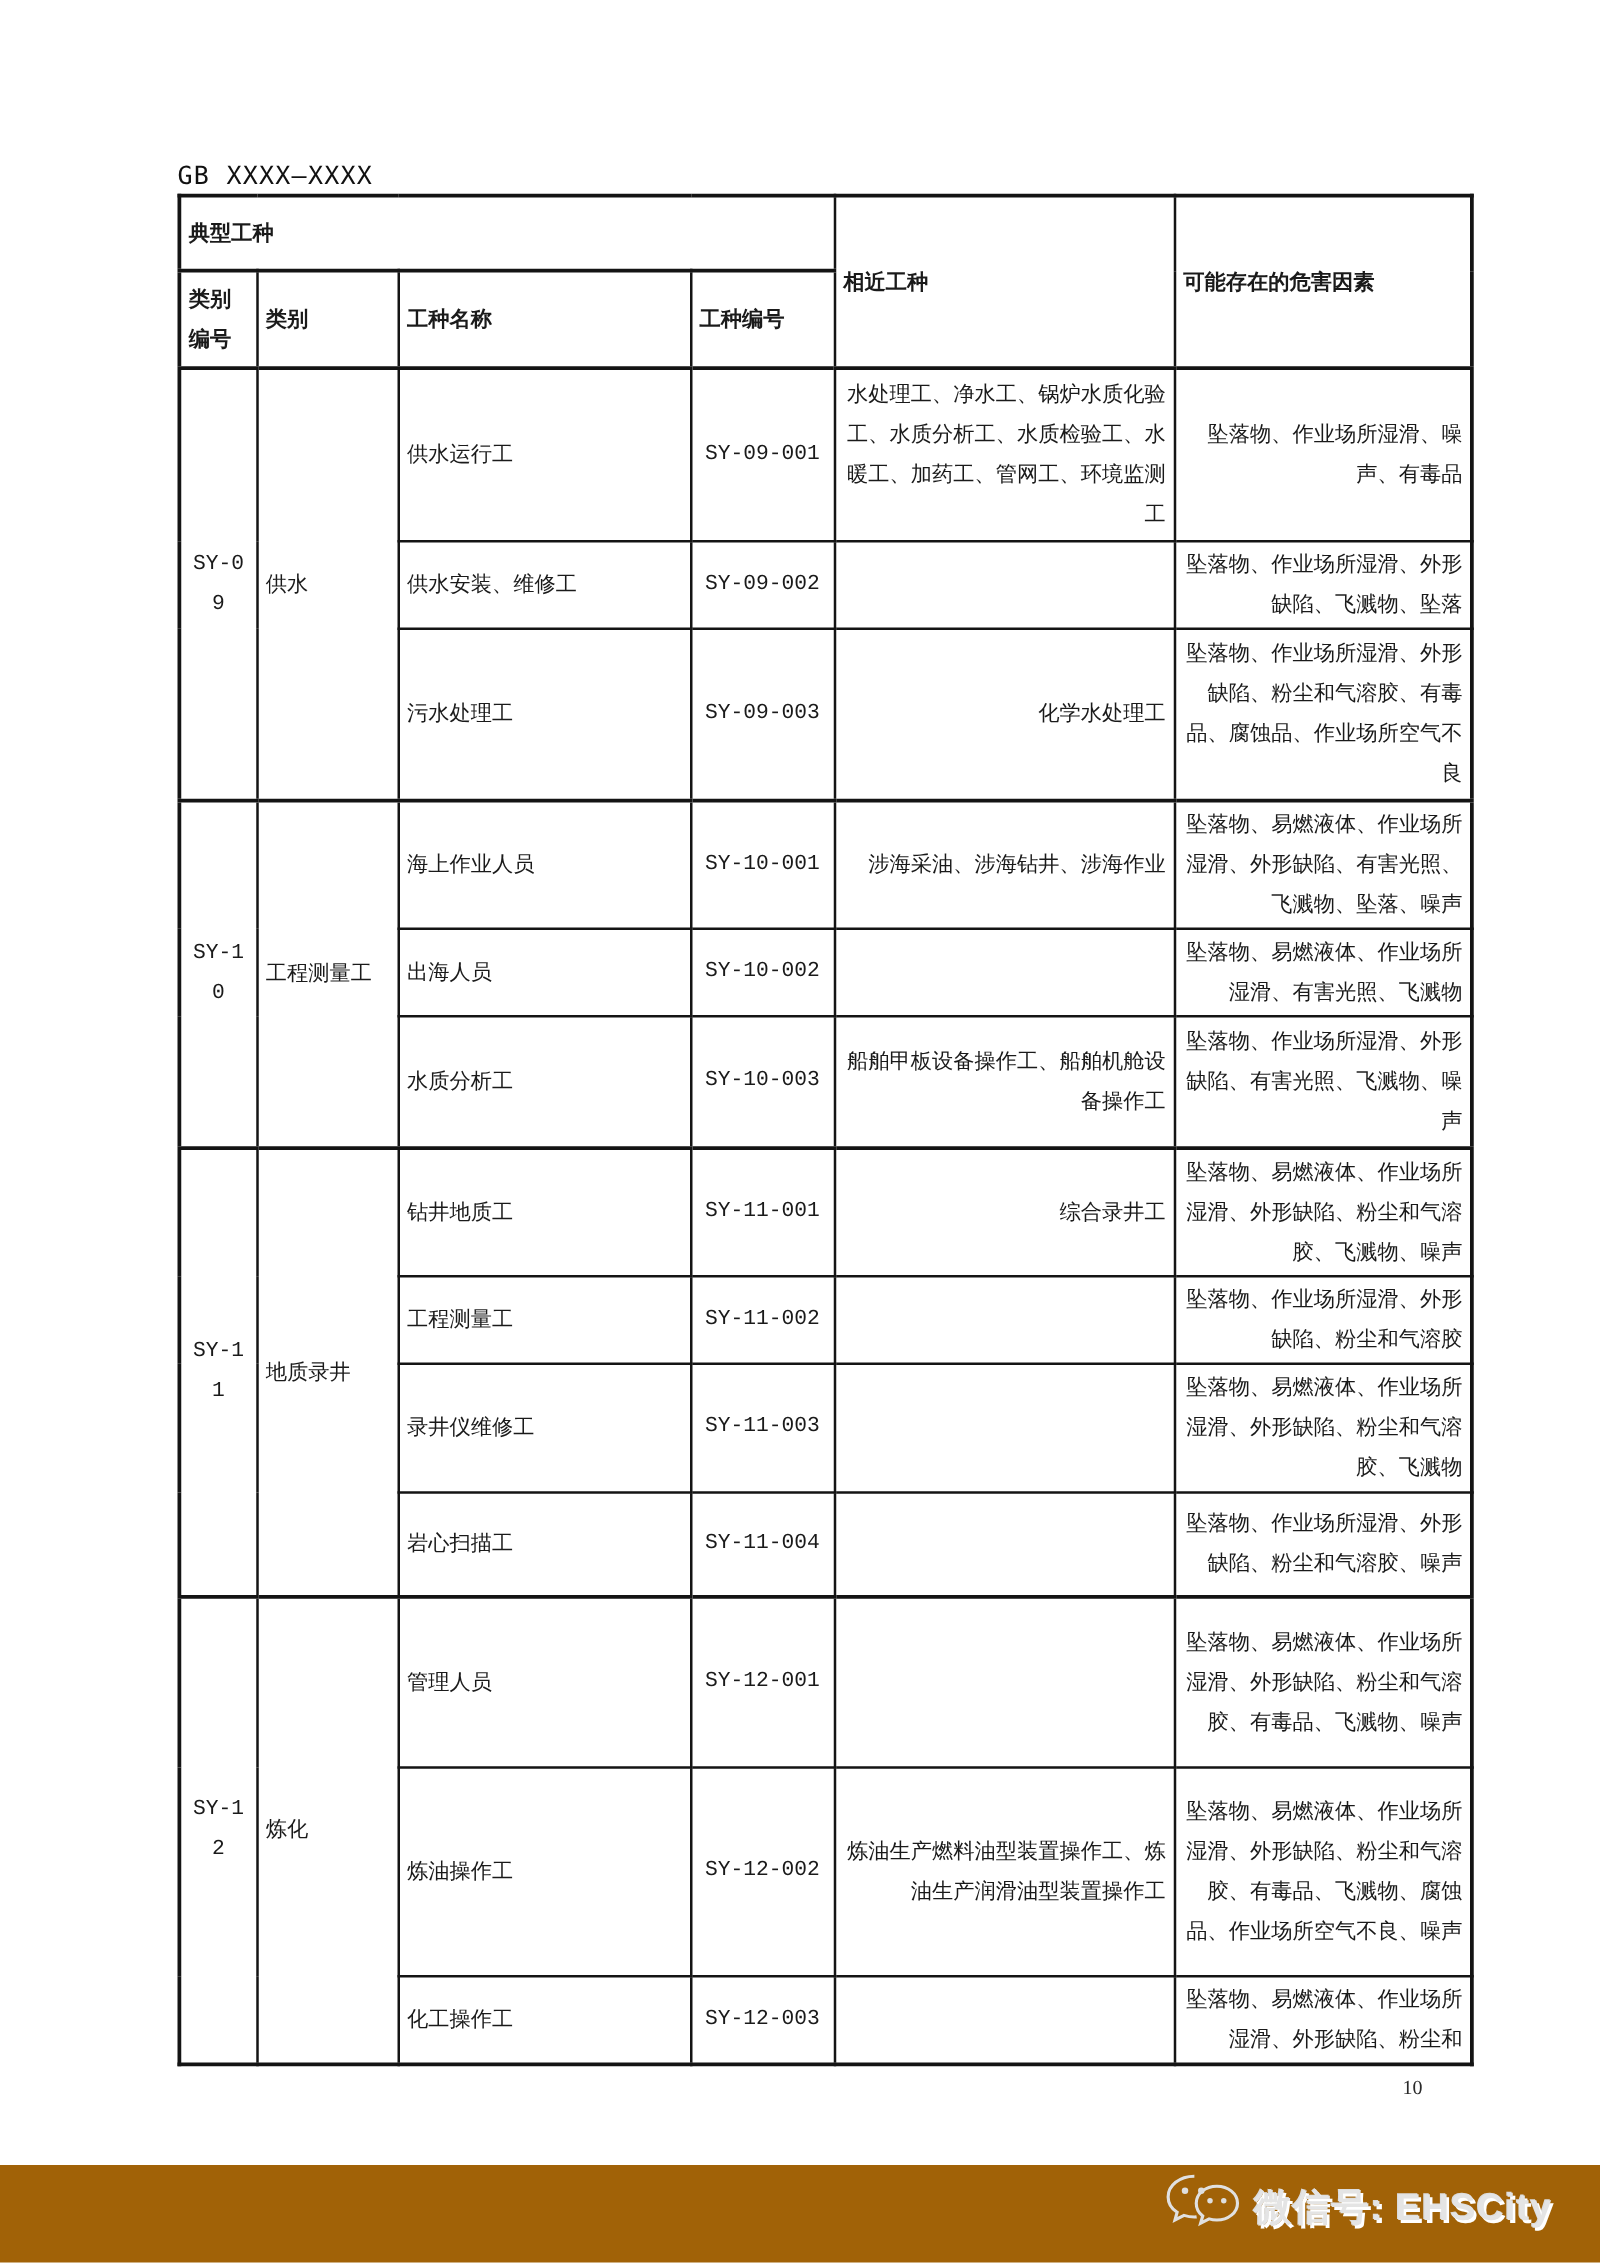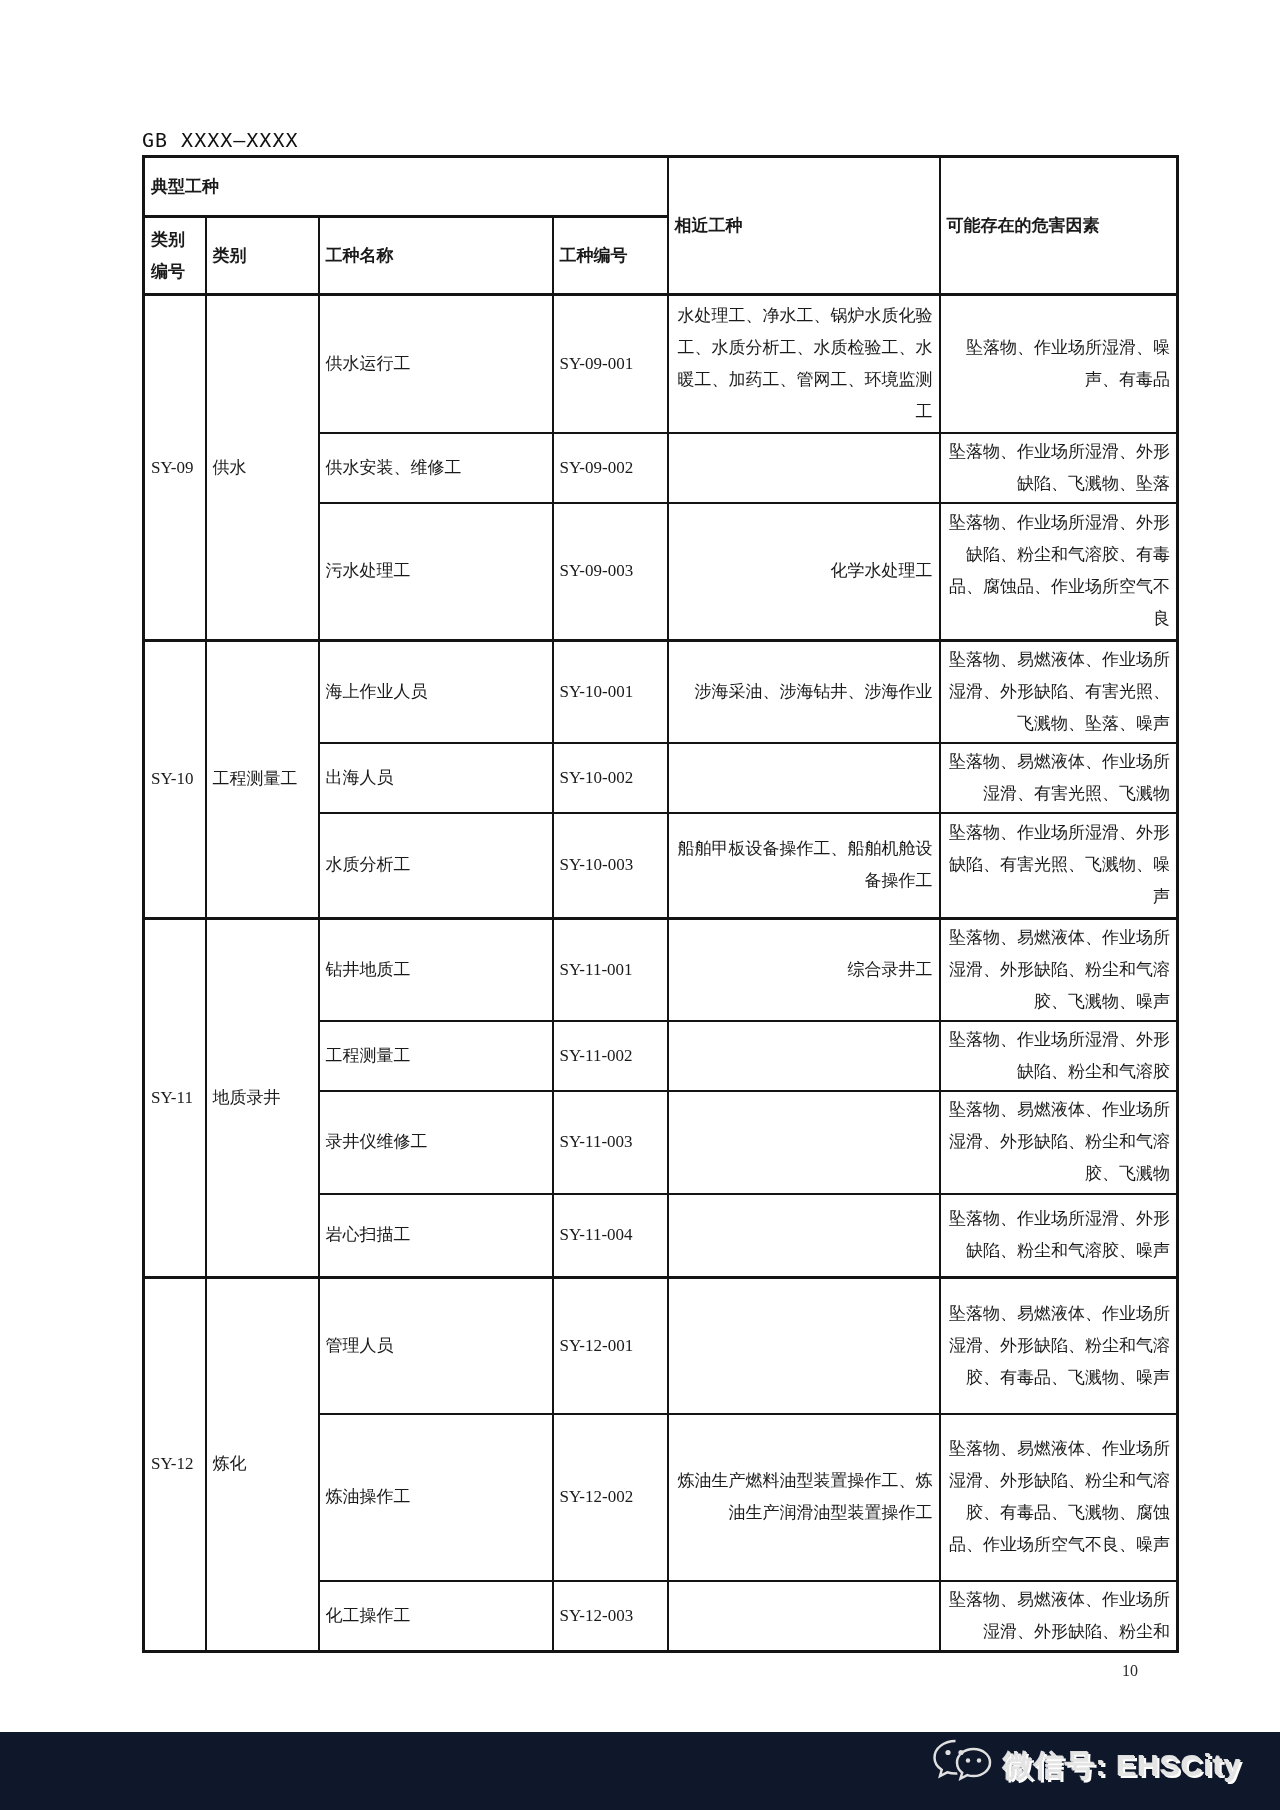--- a/index.html
+++ b/index.html
@@ -27,32 +27,32 @@
     word-break:break-all;
   }
   th{font-weight:bold;text-align:left;}
   .hdr-a{height:60px;}
   .hdr-b{height:78px;}
   .hdr-sep{border-bottom-width:3px !important;}
   .sec-top{border-top:3px solid #141414 !important;}
   td.center{text-align:left;}
   td.leftcell{text-align:right;}
   td.codecell{
-    text-align:left;
-    font-family:Liberation Serif, serif;
+    text-align:center;
+    font-family:Liberation Mono, monospace;
     font-size:15.5px;letter-spacing:0px;
   }
   .page-num{
     position:absolute;left:1122px;top:1662px;
     font-size:16px;color:#2a2a2a;
     font-family:"Liberation Serif", serif;
   }
   .footer-strip{
     position:absolute;left:0;top:1732px;width:1280px;height:78px;
-    background:#0f172a;
+    background:#a16207;
   }
   .watermark{
     position:absolute;right:38px;top:6px;
     display:flex;align-items:center;gap:10px;
   }
   .watermark-text{
     font-family:"Liberation Sans", sans-serif;
     font-size:30px;font-weight:bold;
     color:#e4e4e4;
     text-shadow:2px 2px 0 #ffffff, -1px -1px 0 #dcdcdc;

